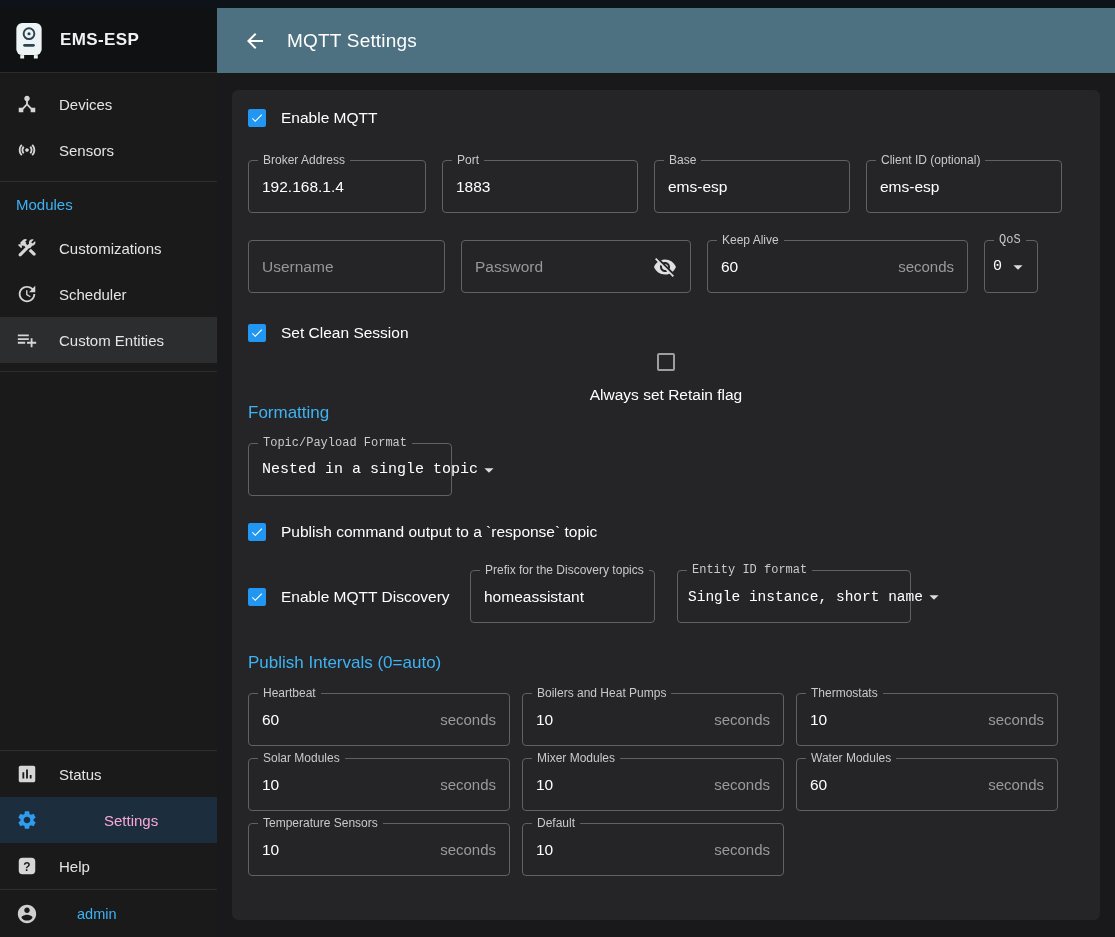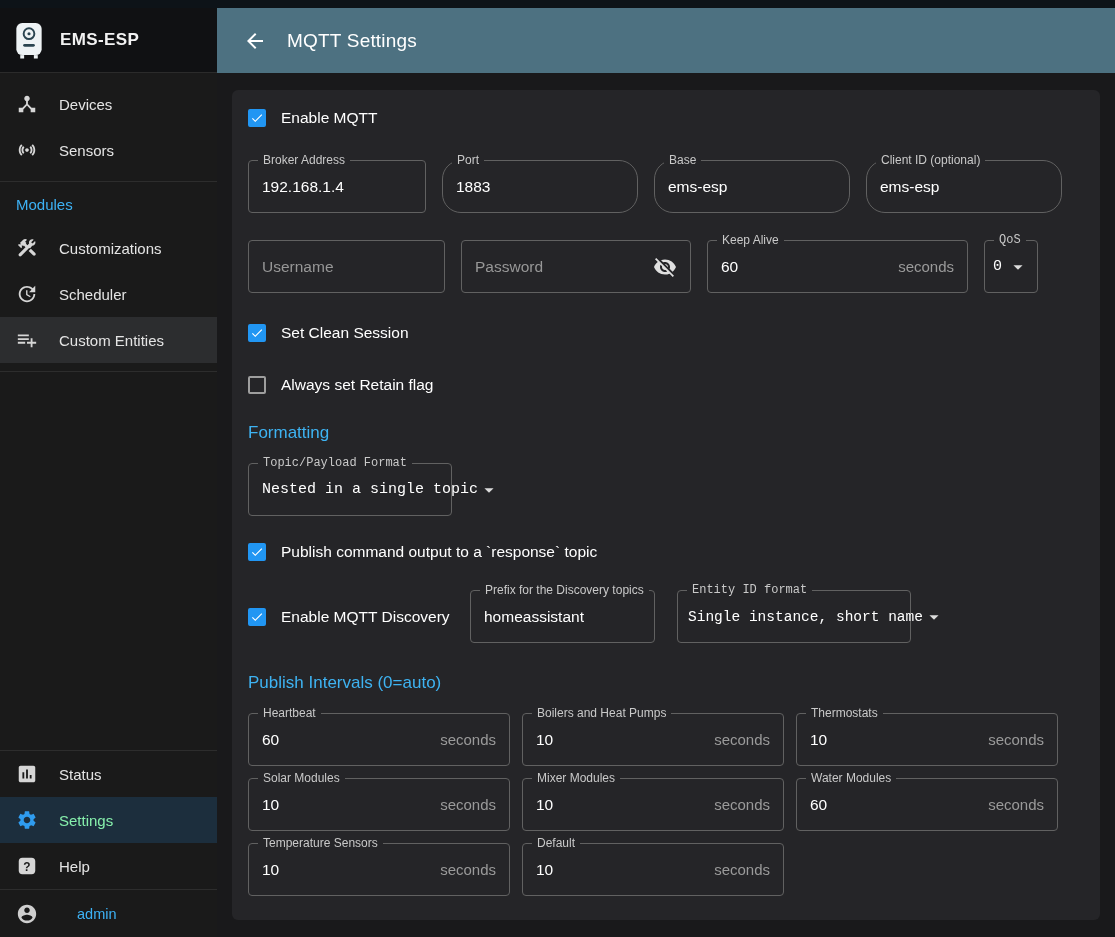--- a/index.html
+++ b/index.html
@@ -23,21 +23,21 @@
   }
   .logo-title { color:#f2f2f2; font-size:17px; font-weight:bold; letter-spacing:.4px; }
   .nav-group { padding:8px 0; }
   .nav-item {
     height:46px; display:flex; align-items:center; padding:0 16px; gap:21px;
     color:#e4e4e4; font-size:15px; cursor:pointer;
   }
   .nav-item .nav-icon { width:22px; height:22px; color:#d6d6d6; display:flex; align-items:center; justify-content:center; }
   .nav-item.highlighted { background:#2c2d2f; }
   .nav-item.selected { background:#1c2e3d; }
-  .nav-item.selected .nav-label { color:#86efac; }
+  .nav-item.selected .nav-label { color:#f9a8d4;margin-left:45px; }
   .nav-item.selected .nav-icon { color:#2f9cef; }
   .divider { height:1px; background:#2d2d2d; }
   .modules-header { padding:14px 16px 12px 16px; color:#3db2f5; font-size:15px; font-weight:500; }
   .sidebar-spacer { flex:1; }
   .admin-row { height:47px; display:flex; align-items:center; padding:0 16px; gap:39px; cursor:pointer; }
   .admin-row .nav-icon { width:22px; height:22px; color:#cfcfcf; }
   .admin-label { color:#3db2f5; font-size:14.5px; }
 
   
   .main { flex:1; display:flex; flex-direction:column; min-width:0; }
@@ -78,21 +78,21 @@
   .tf-input::placeholder { color:#979797; opacity:1; }
   .tf-value { color:#fff; font-size:15px; white-space:nowrap; }
   .tf-suffix { margin-left:auto; color:#9a9a9a; font-size:15px; padding-left:8px; }
   .tf .caret { width:22px; height:22px; fill:#dcdcdc; margin-left:auto; flex:0 0 22px; }
   .tf .eye { width:24px; height:24px; fill:#e0e0e0; margin-left:auto; flex:0 0 24px; cursor:pointer; }
   .tf.select { cursor:pointer;font-family:Liberation Mono, monospace; }
 
   
   .frow { display:flex; gap:16px; }
   .mt-fields { margin-top:30px; }
-  .w178{width:178px;} .w196{width:196px;border-radius:19px;} .w197{width:197px;} .w230{width:230px;}
+  .w178{width:178px;} .w196{width:196px;} .w197{width:197px;} .w230{width:230px;}
   .w261{width:261px;} .w54{width:54px; padding:0 8px;} .w204{width:204px;}
   .w153{width:153px;} .w185{width:185px;} .w234{width:234px;}
 
   .section-header { color:#3eb3f2; font-size:17px; font-weight:500; }
 
   .disc-row { display:flex; align-items:center; margin-top:26px; }
   .disc-check { width:222px; flex:0 0 222px; }
   .disc-fields { display:flex; gap:22px; }
 
   .intervals-grid {
@@ -286,21 +286,21 @@
 
           <div class="check-row" style="margin-top:28px;">
             <span class="checkbox checked">
               <svg viewBox="0 0 24 24">
                   <path d="M9 16.2L4.8 12l-1.4 1.4L9 19 21 7l-1.4-1.4z"></path>
                 </svg>
             </span>
             <span class="check-label">Set Clean Session</span>
           </div>
 
-          <div class="check-row" style="margin-top:28px;">
+          <div class="check-row" style="margin-top:8px;flex-direction:column;">
             <span class="checkbox">
               
             </span>
             <span class="check-label">Always set Retain flag</span>
           </div>
 
           <div class="section-header" style="margin-top:26px;">Formatting</div>
 
           <div class="tf select w204" style="margin-top:20px;">
             <span class="tf-label">Topic/Payload Format</span>

